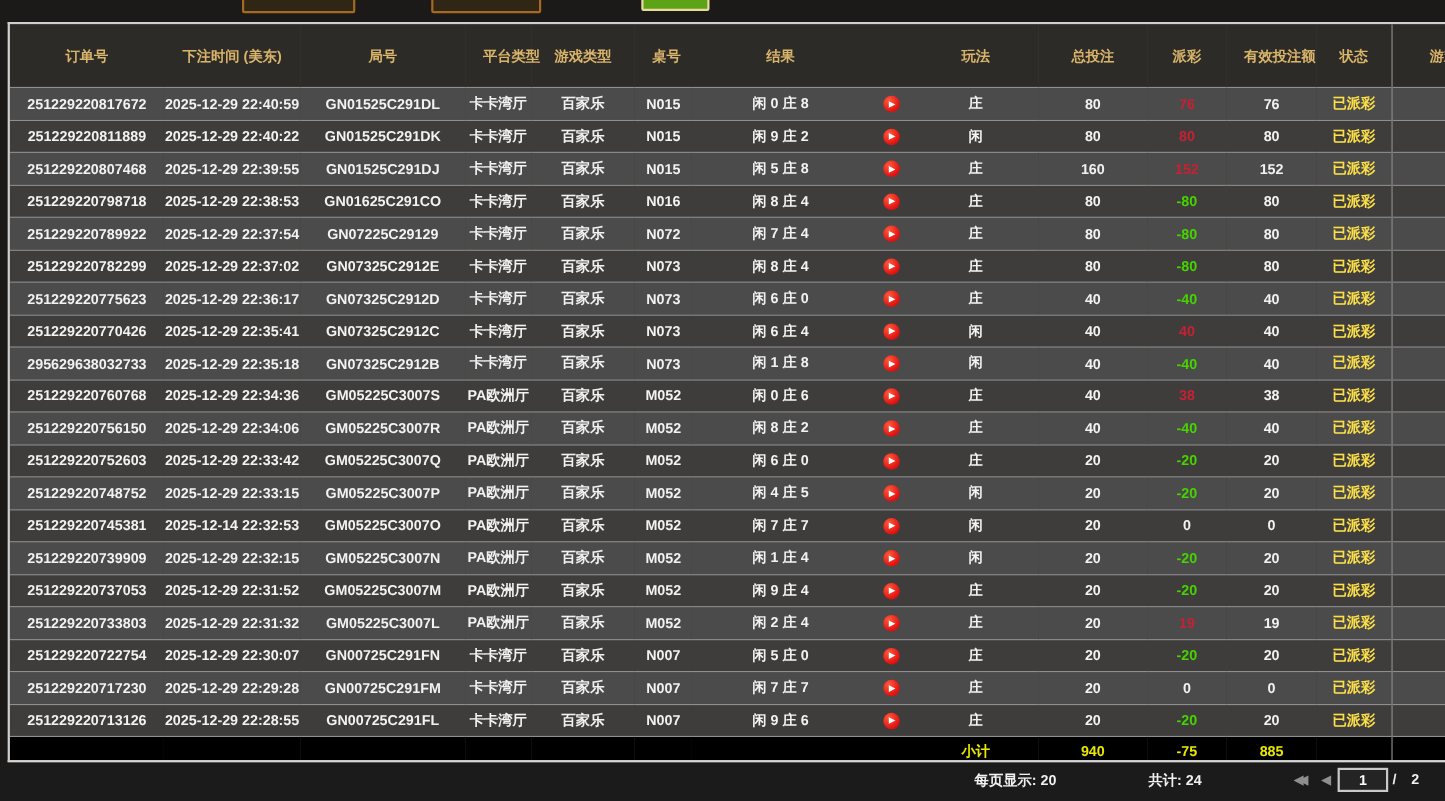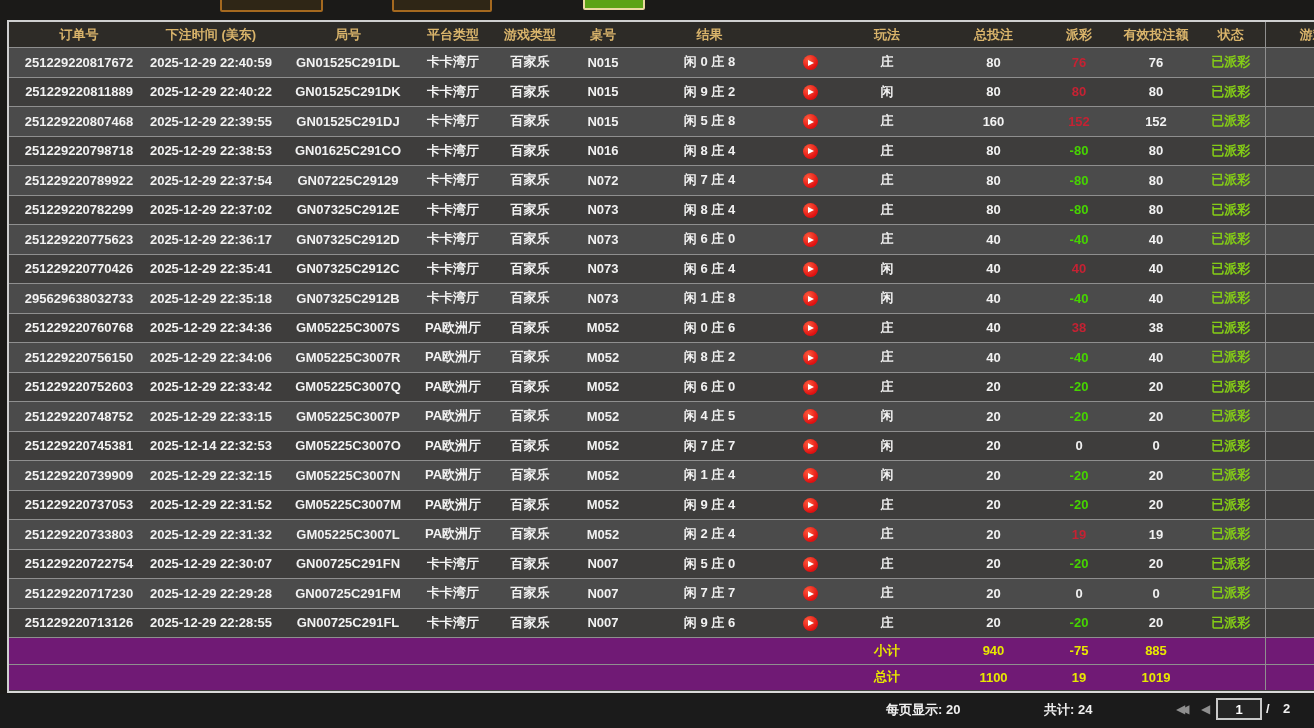--- a/index.html
+++ b/index.html
@@ -19,36 +19,36 @@
 
   
   .table-wrap{
     position:absolute;left:7px;top:20px;width:1307px;height:673px;
     border-top:2px solid #cfcfcf;border-left:2px solid #cfcfcf;border-bottom:2px solid #d8d8d8;
     box-sizing:border-box;overflow:hidden;background:#424140;
   }
   table{border-collapse:collapse;table-layout:fixed;width:1351px;}
   th{
     background:#2d2b27;color:#d9b46b;font-size:13px;font-weight:bold;
-    height:25px;padding:0;text-align:center;white-space:nowrap;overflow:visible;
+    height:25px;padding:16px;text-align:center;white-space:nowrap;overflow:visible;
   }
   td{
     height:28.5px;padding:0;text-align:center;vertical-align:middle;
     color:#f2f2f2;font-size:13px;font-weight:bold;white-space:nowrap;
     border-top:1px solid #8f8f8f;
   }
   tr.r-odd  td{background:#4b4b4b;}
   tr.r-even td{background:#3e3d3c;}
   td.last-col,th.last-col{border-left:1px solid #8f8f8f;}
   td.order{font-weight:bold;}
   .pay-pos{color:#c52233;}
   .pay-neg{color:#46d400;}
   .pay-zero{color:#f2f2f2;}
-  .status-ok{color:#84cc16;}
-  tr.summary td{background:#701a75;color:#e8e800;font-weight:bold;height:25.5px;}
+  .status-ok{color:#fde047;}
+  tr.summary td{background:#000000;color:#e8e800;font-weight:bold;height:25.5px;}
 
   
   .play-btn{
     display:inline-flex;align-items:center;justify-content:center;
     width:15px;height:15px;border-radius:50%;
     background:radial-gradient(circle at 35% 30%, #ff5a3c, #e01010 70%);
     cursor:pointer;vertical-align:middle;
   }
   .play-tri{
     width:0;height:0;margin-left:2px;

